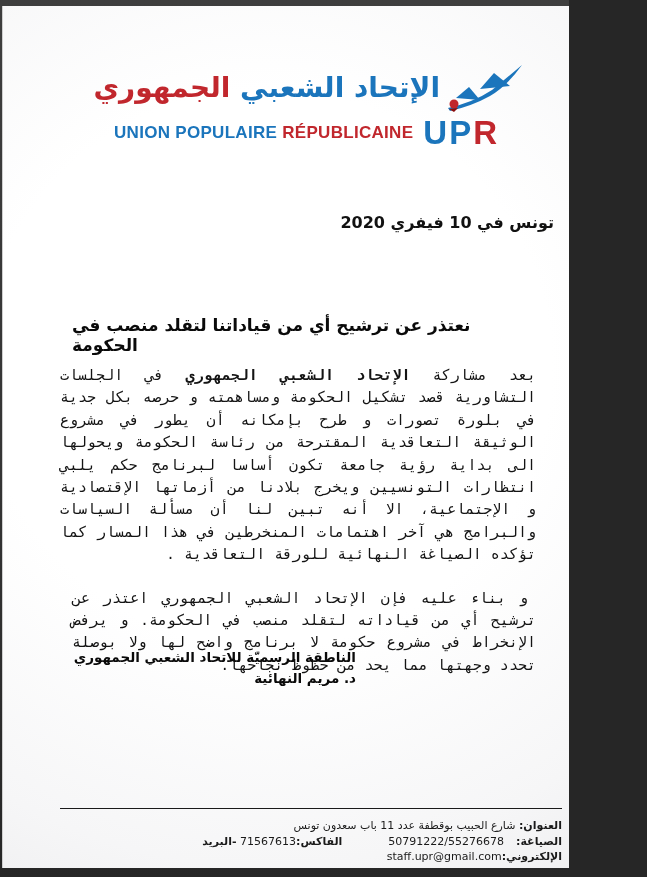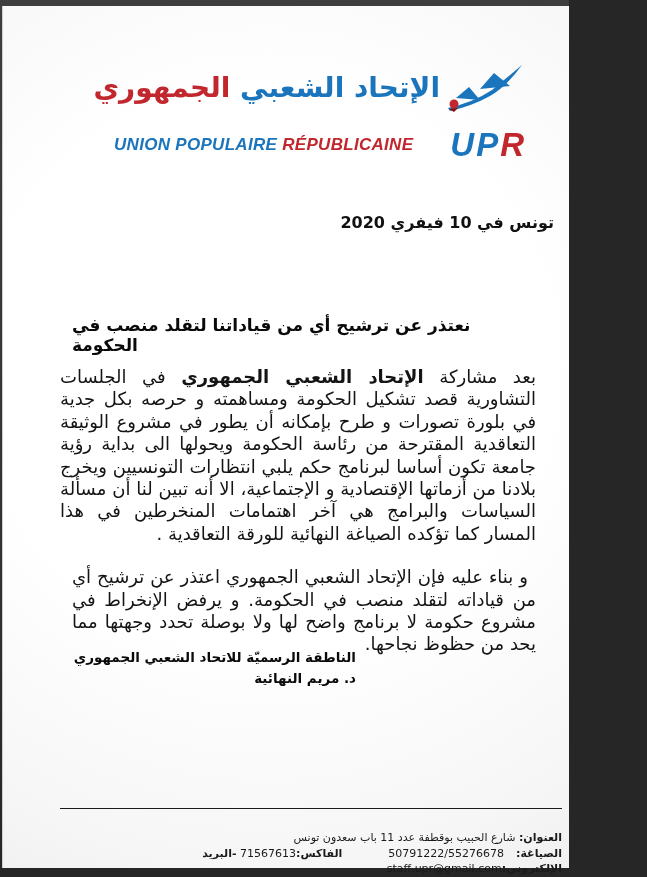--- a/index.html
+++ b/index.html
@@ -22,42 +22,42 @@
     text-align:center; transform:rotate(-90deg); transform-origin:50% 50%;
     color:#ccdbeb; font-size:17px; direction:rtl; word-spacing:5px; letter-spacing:0.5px;
   }
   
   .logo { position:absolute; top:56px; left:112px; width:412px; }
   .logo-row1 { display:flex; justify-content:flex-end; align-items:center; gap:4px; }
   .logo-arabic { font-size:28px; font-weight:bold; direction:rtl; white-space:nowrap; line-height:1.1; }
   .logo-arabic .blue { color:#1b75bc; }
   .logo-arabic .red  { color:#c1272d; }
   .plane-wrap { width:82px; height:52px; flex:0 0 auto; }
-  .logo-row2 { display:flex; justify-content:space-between; align-items:flex-end; gap:10px; margin-top:16px;font-style:italic; }
+  .logo-row2 { display:flex; justify-content:flex-start; align-items:flex-end; gap:10px; margin-top:4px; }
   .logo-french { font-family:"Liberation Sans",sans-serif; font-size:17px; font-weight:bold; letter-spacing:0.3px; padding-bottom:5px; white-space:nowrap; }
   .logo-french .blue { color:#1b75bc; }
   .logo-french .red  { color:#c1272d; }
   .logo-upr { font-family:"Liberation Sans",sans-serif; font-size:33px; font-weight:bold; letter-spacing:2px; line-height:0.9; }
   .logo-upr .blue { color:#1b75bc; }
   .logo-upr .red  { color:#c1272d; }
   
   .date-line { position:absolute; top:207px; right:24px; direction:rtl; font-weight:bold; font-size:16px; color:#111; }
   
   .doc-title { position:absolute; top:309px; left:70px; right:40px; direction:rtl; text-align:left; font-weight:bold; font-size:17px; color:#0a0a0a; }
   
-  .body-text { position:absolute; top:360px; left:58px; right:42px; direction:rtl; text-align:justify; font-size:18px; line-height:22.4px; color:#141414; }
+  .body-text { position:absolute; top:360px; left:58px; right:42px; direction:rtl; text-align:justify; font-size:15px; line-height:22.4px; color:#141414;font-family:Liberation Mono, monospace; }
   .body-text p { margin:0 0 21px 0; }
   .body-text p.p2 { text-indent:8px;margin-left:12px; }
   .body-text b { font-weight:bold; }
   
   .signature { position:absolute; top:641px; left:52px; width:302px; direction:rtl; text-align:right; font-weight:bold; font-size:13.5px; line-height:21px; color:#0a0a0a; }
   
   .footer {
     position:absolute; top:802px; left:58px; right:16px;
-    border-top:1.5px solid #1a1a1a; padding-top:21px;
+    border-top:1.5px solid #1a1a1a; padding-top:9px;
     direction:rtl; text-align:right; font-size:11px; line-height:15.5px; color:#1a1a1a;
   }
   .footer b { font-weight:bold; }
   .footer .gap-lg { display:inline-block; width:46px; }
   .footer .gap-sm { display:inline-block; width:12px; }
   .footer .email { unicode-bidi:embed; }
 </style>
 </head>
 <body>
 

